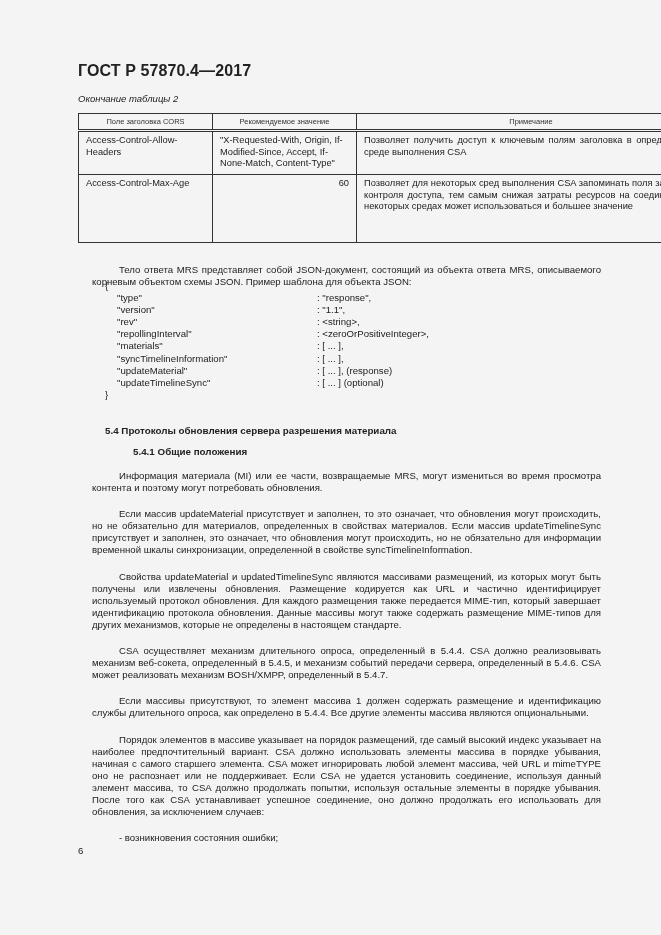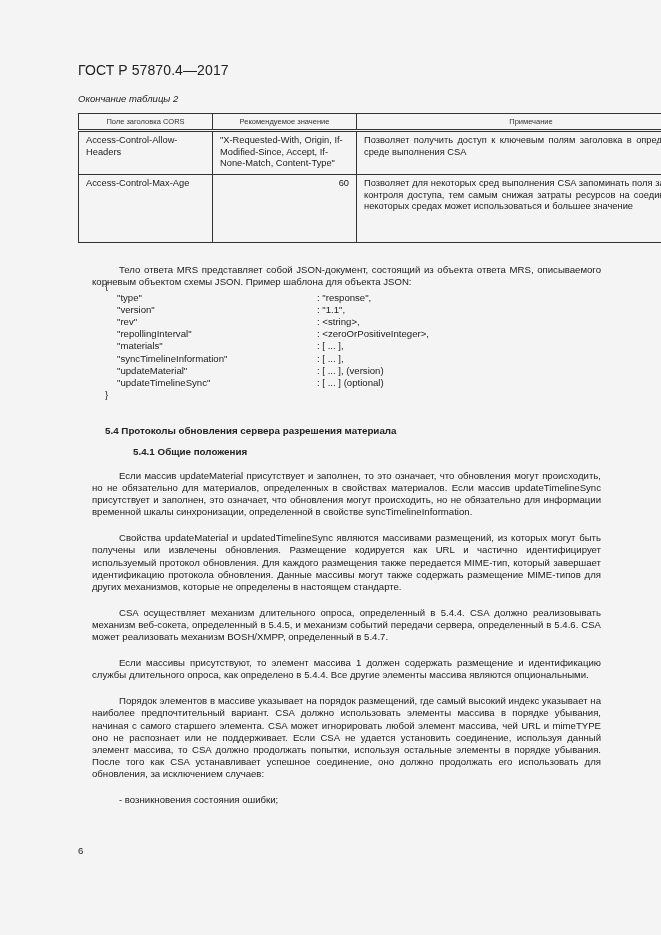--- a/index.html
+++ b/index.html
@@ -7,21 +7,21 @@
     width: 661px; height: 935px;
     background: #f4f4f4;
     font-family: "Liberation Sans", sans-serif;
     color: #222;
     position: relative;
     overflow: hidden;
   }
   .page { position: absolute; left: 0; top: 0; width: 661px; height: 935px; }
   .header-title {
     position: absolute; left: 78px; top: 62px;
-    font-size: 14px; font-weight: normal; letter-spacing: 0.1px;
+    font-size: 16px; font-weight: bold; letter-spacing: 0.1px;
   }
   .table-caption {
     position: absolute; left: 78px; top: 93px;
     font-size: 9.5px; font-style: italic;
   }
   table.cors {
     position: absolute; left: 78px; top: 113px;
     width: 628px;
     border-collapse: collapse;
     font-size: 9.3px;
@@ -132,35 +132,36 @@
     <div class="row">
         <span class="key">"materials"</span>
         <span class="val">: [ ... ],</span>
       </div>
     <div class="row">
         <span class="key">"syncTimelineInformation"</span>
         <span class="val">: [ ... ],</span>
       </div>
     <div class="row">
         <span class="key">"updateMaterial"</span>
-        <span class="val">: [ ... ], (version)</span>
+        <span class="val">: [ ... ], (response)</span>
       </div>
     <div class="row">
         <span class="key">"updateTimelineSync"</span>
         <span class="val">: [ ... ] (optional)</span>
       </div>
     <div class="row">
         <span class="brace">}</span>
       </div>
   </div>
 
   <div class="h2">5.4 Протоколы обновления сервера разрешения материала</div>
   <div class="h3">5.4.1 Общие положения</div>
 
   <div class="prose" style="top:456px;">
+    <p>Информация материала (MI) или ее части, возвращаемые MRS, могут измениться во время просмотра контента и поэтому могут потребовать обновления.</p>
     <p>Если массив updateMaterial присутствует и заполнен, то это означает, что обновления могут происходить, но не обязательно для материалов, определенных в свойствах материалов. Если массив updateTimelineSync присутствует и заполнен, это означает, что обновления могут происходить, но не обязательно для информации временной шкалы синхронизации, определенной в свойстве syncTimelineInformation.</p>
     <p>Свойства updateMaterial и updatedTimelineSync являются массивами размещений, из которых могут быть получены или извлечены обновления. Размещение кодируется как URL и частично идентифицирует используемый протокол обновления. Для каждого размещения также передается MIME-тип, который завершает идентификацию протокола обновления. Данные массивы могут также содержать размещение MIME-типов для других механизмов, которые не определены в настоящем стандарте.</p>
     <p>CSA осуществляет механизм длительного опроса, определенный в 5.4.4. CSA должно реализовывать механизм веб-сокета, определенный в 5.4.5, и механизм событий передачи сервера, определенный в 5.4.6. CSA может реализовать механизм BOSH/XMPP, определенный в 5.4.7.</p>
     <p>Если массивы присутствуют, то элемент массива 1 должен содержать размещение и идентификацию службы длительного опроса, как определено в 5.4.4. Все другие элементы массива являются опциональными.</p>
     <p>Порядок элементов в массиве указывает на порядок размещений, где самый высокий индекс указывает на наиболее предпочтительный вариант. CSA должно использовать элементы массива в порядке убывания, начиная с самого старшего элемента. CSA может игнорировать любой элемент массива, чей URL и mimeTYPE оно не распознает или не поддерживает. Если CSA не удается установить соединение, используя данный элемент массива, то CSA должно продолжать попытки, используя остальные элементы в порядке убывания. После того как CSA устанавливает успешное соединение, оно должно продолжать его использовать для обновления, за исключением случаев:</p>
     <p>- возникновения состояния ошибки;</p>
   </div>
 
   <div class="page-number">6</div>
 

